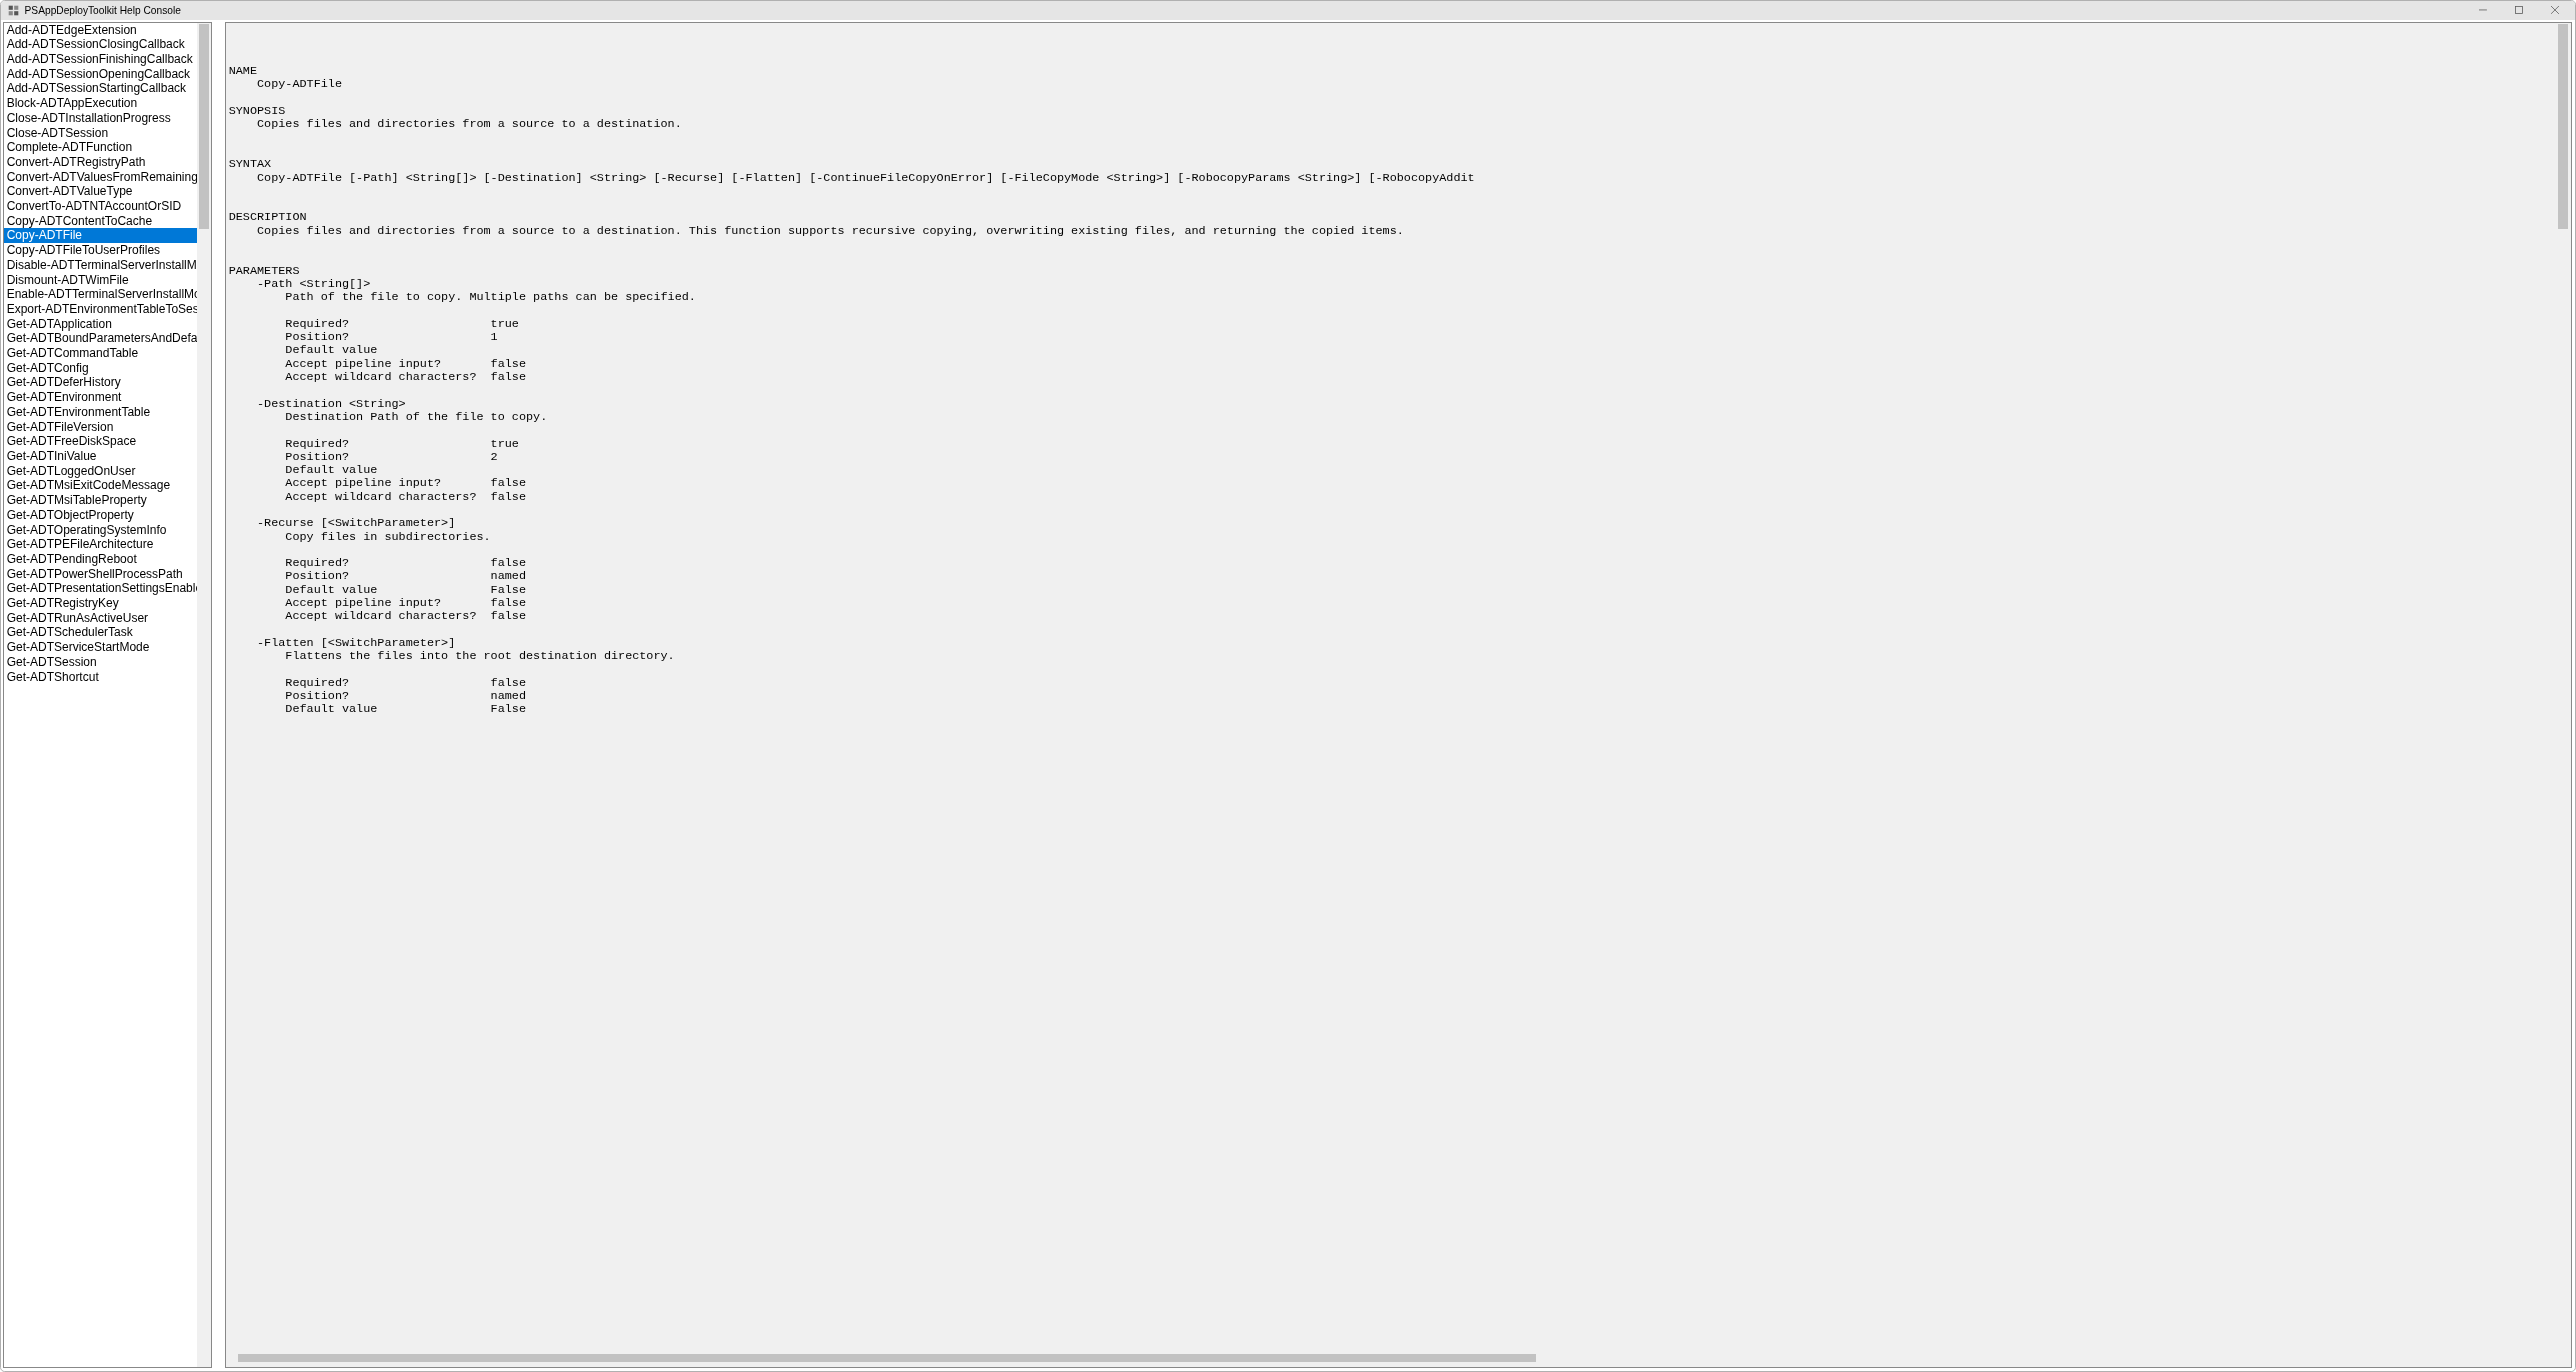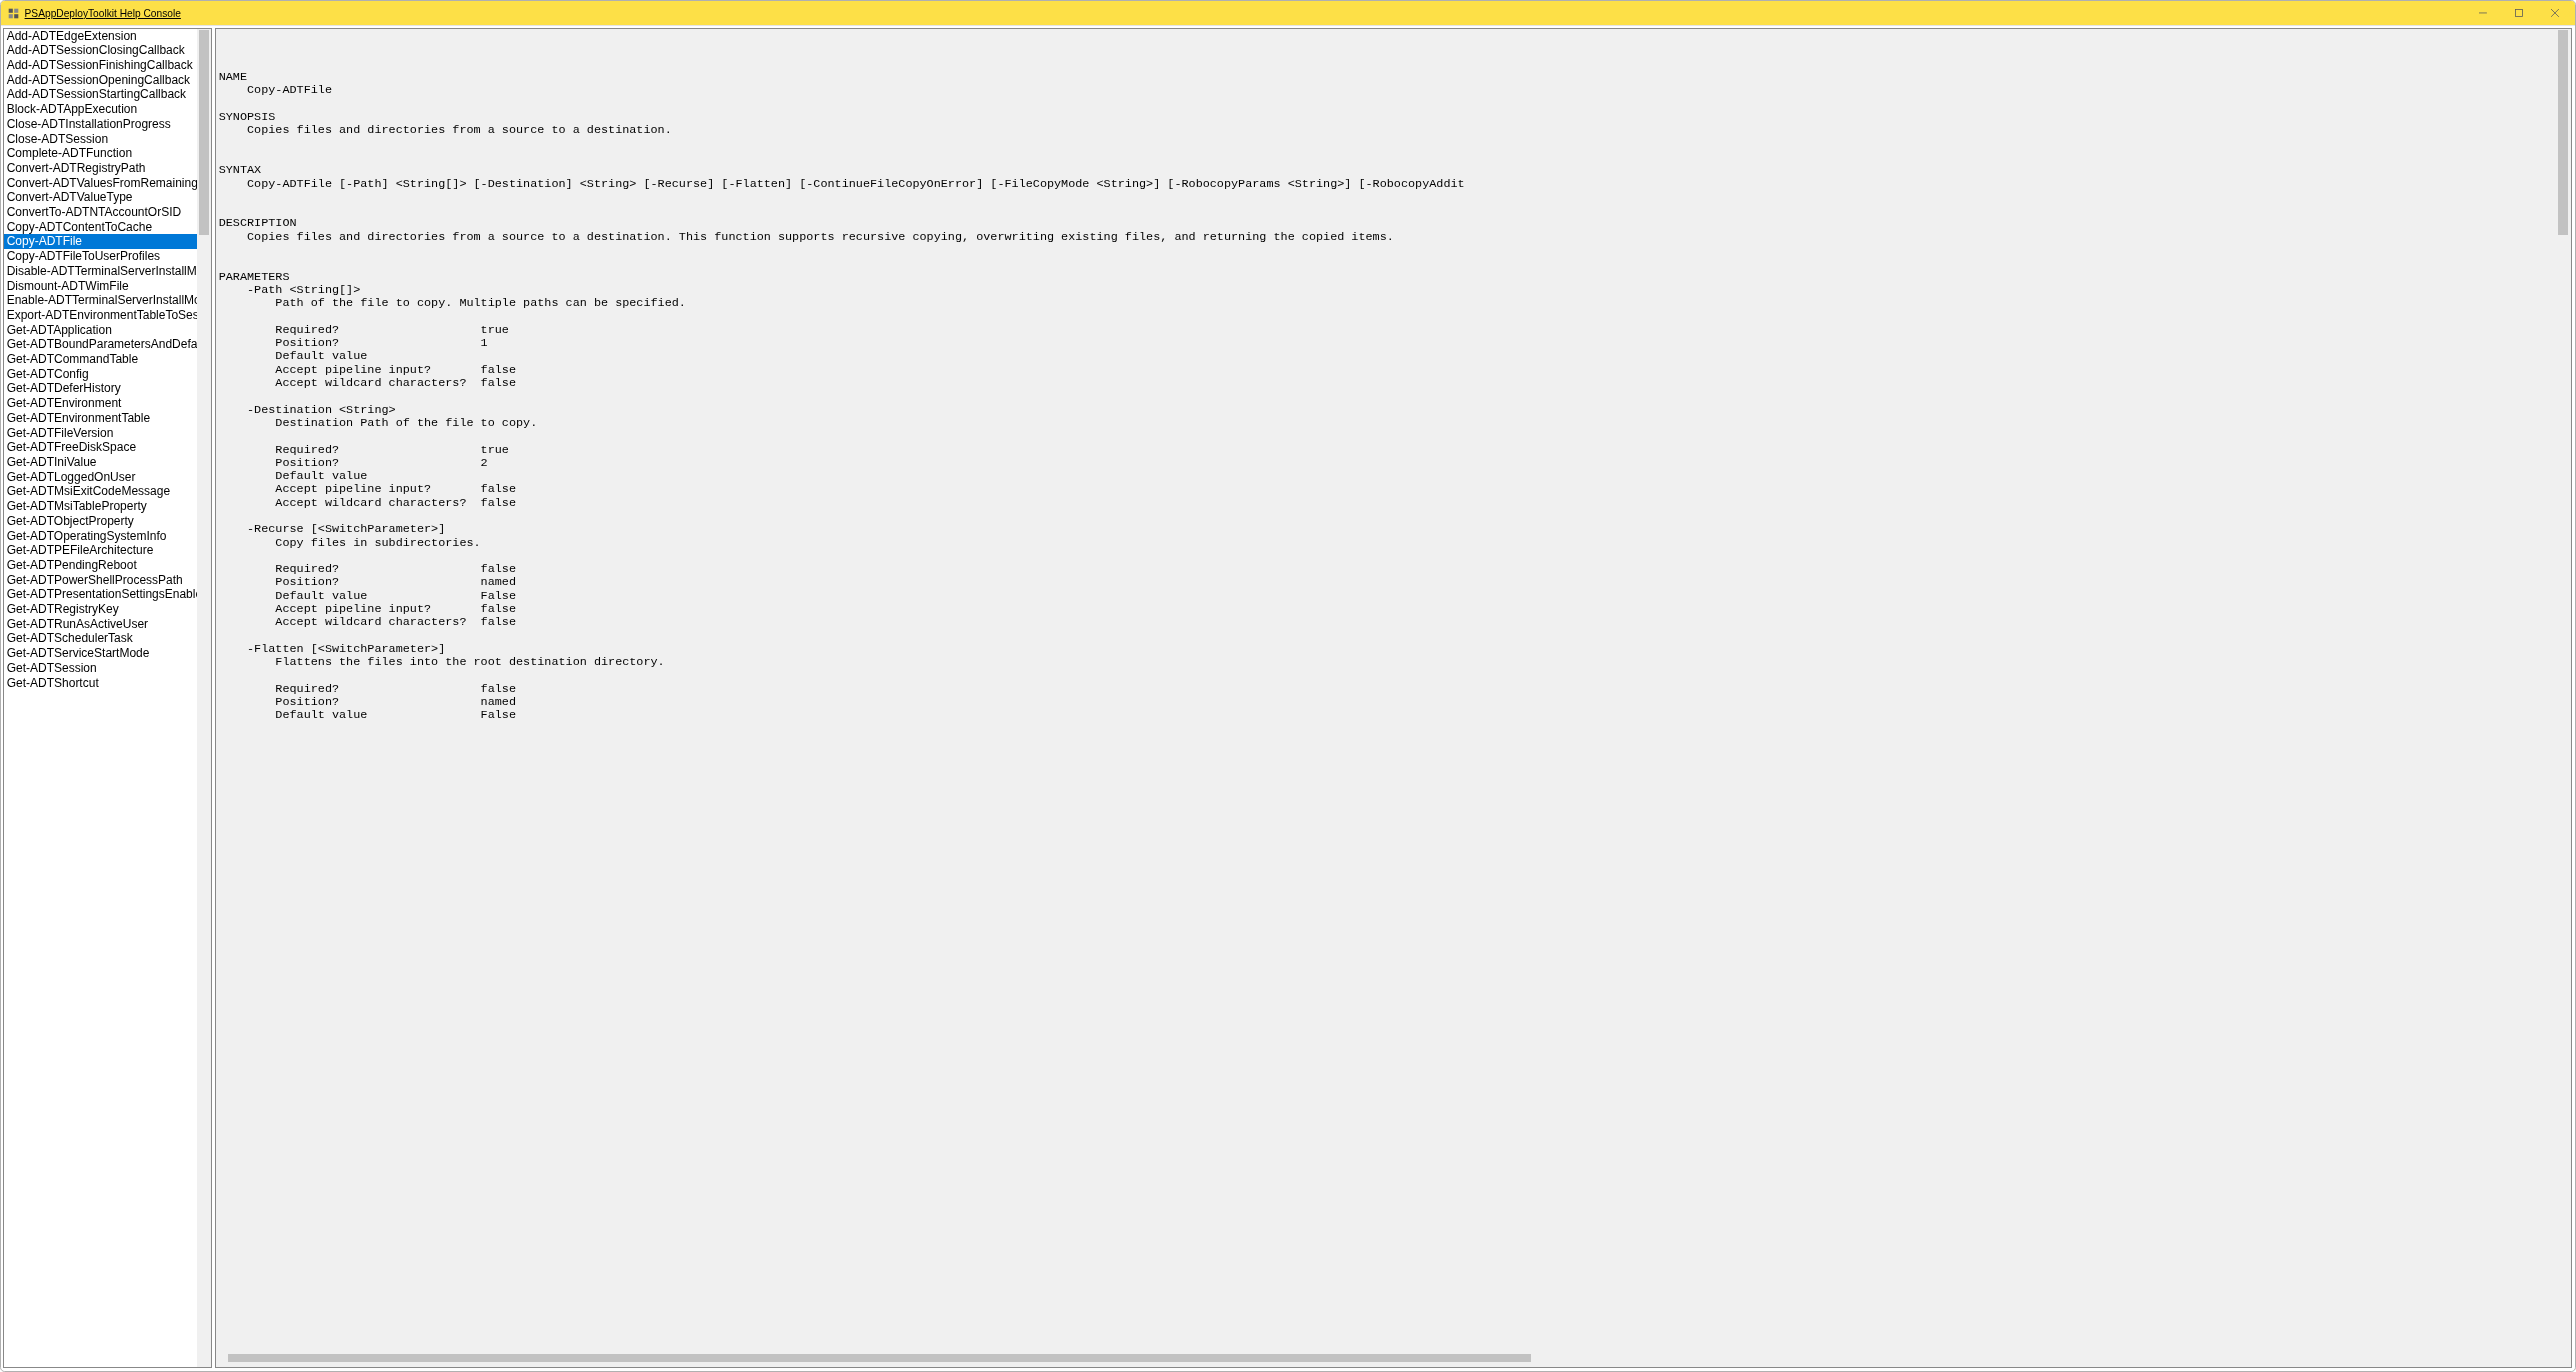--- a/index.html
+++ b/index.html
@@ -1,27 +1,27 @@
 <!DOCTYPE html>
 <html><head>
 <meta charset="utf-8">
 <style>
   * { box-sizing: border-box; margin: 0; padding: 0; }
   html, body { width: 100%; height: 100%; font-family: "Segoe UI", Tahoma, sans-serif; font-size: 11.8px; color: #000; background: #fff; }
   .window { width: 100%; height: 100%; display: flex; flex-direction: column; border: 0.8px solid #b0b0b0; border-radius: 4.7px; overflow: hidden; }
-  .titlebar { height: 25px; display: flex; align-items: center; justify-content: space-between; padding: 0 1.6px 0 6.3px; background: #fde047; border-bottom: 0.8px solid #e5e5e5; text-decoration: underline; }
+  .titlebar { height: 19px; display: flex; align-items: center; justify-content: space-between; padding: 0 1.6px 0 6.3px; background: #e5e5e5; border-bottom: 0.8px solid #e5e5e5; }
   .titlebar-left { display: flex; align-items: center; gap: 4.7px; }
   .app-icon { width: 12.6px; height: 12.6px; display: inline-flex; align-items: center; justify-content: center; }
   .app-icon svg { width: 11px; height: 11px; }
   .title-text { font-size: 10.2px; color: #000; }
   .window-controls { display: flex; }
   .wc-btn { width: 36px; height: 23.6px; display: flex; align-items: center; justify-content: center; background: transparent; border: none; cursor: pointer; color:#5a5a5a; }
   .wc-btn svg { width: 7.9px; height: 7.9px; }
 
-  .content { flex: 1; display: flex; overflow: hidden; padding: 1.6px 3.1px 3.1px 1.6px; gap: 3px; }
+  .content { flex: 1; display: flex; overflow: hidden; padding: 1.6px 3.1px 3.1px 1.6px; gap: 13px; }
 
   .left-pane { width: 209px; min-width: 209px; border: 0.8px solid #888; position: relative; display:flex; }
   .cmd-list { flex:1; list-style: none; overflow-y: hidden; background:#fff; }
   .cmd-list li { padding: 0px 3.1px; line-height: 14.7px; font-size: 12px; white-space: nowrap; overflow:hidden; cursor: default; }
   .cmd-list li.selected { background: #0078d7; color: #fff; }
   .left-scroll { width: 13.4px; background: #f0f0f0; position: relative; }
   .left-scroll .thumb { position:absolute; left:1.6px; right:1.6px; top:1.6px; height:205px; background:#c2c2c2; border-radius:0; }
 
   .right-pane { flex: 1; border: 0.8px solid #888; background: #f0f0f0; position:relative; display:flex; flex-direction:column; overflow:hidden; }
   .help-text { flex:1; padding: 1.6px 3.1px; font-family: Consolas, "Courier New", monospace; font-size: 11.8px; line-height: 13.3px; white-space: pre; overflow:hidden; color:#000;margin-top:41px; }

